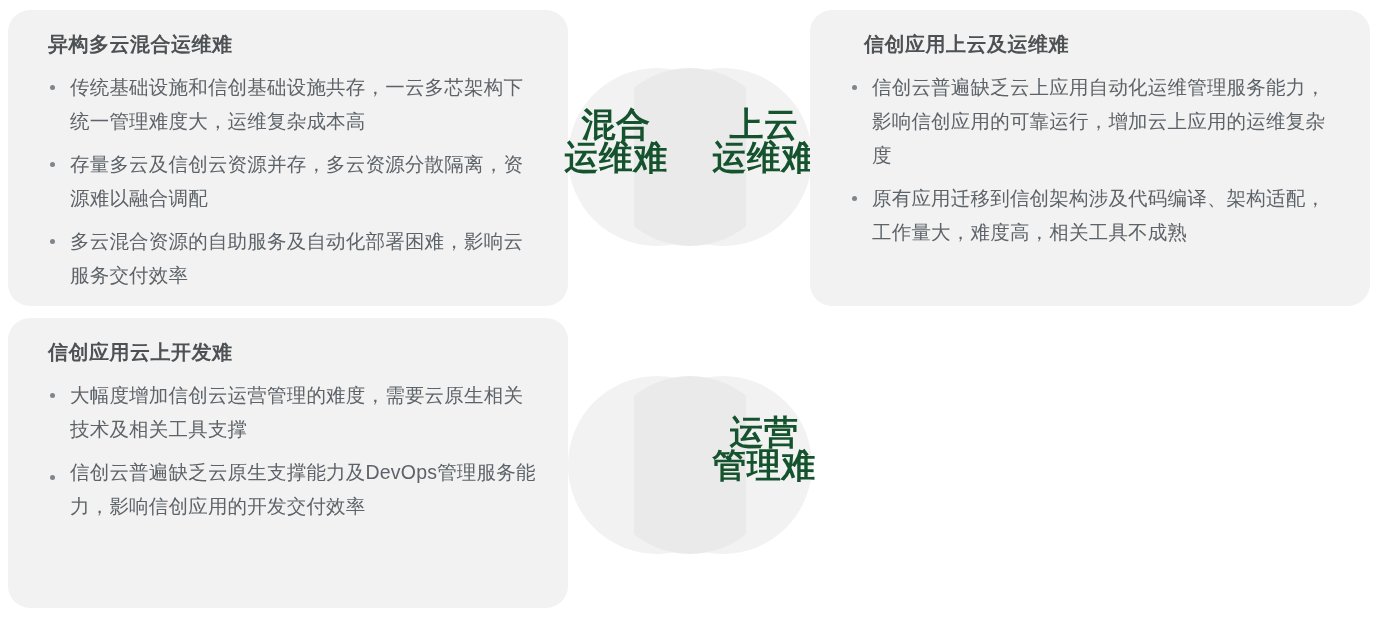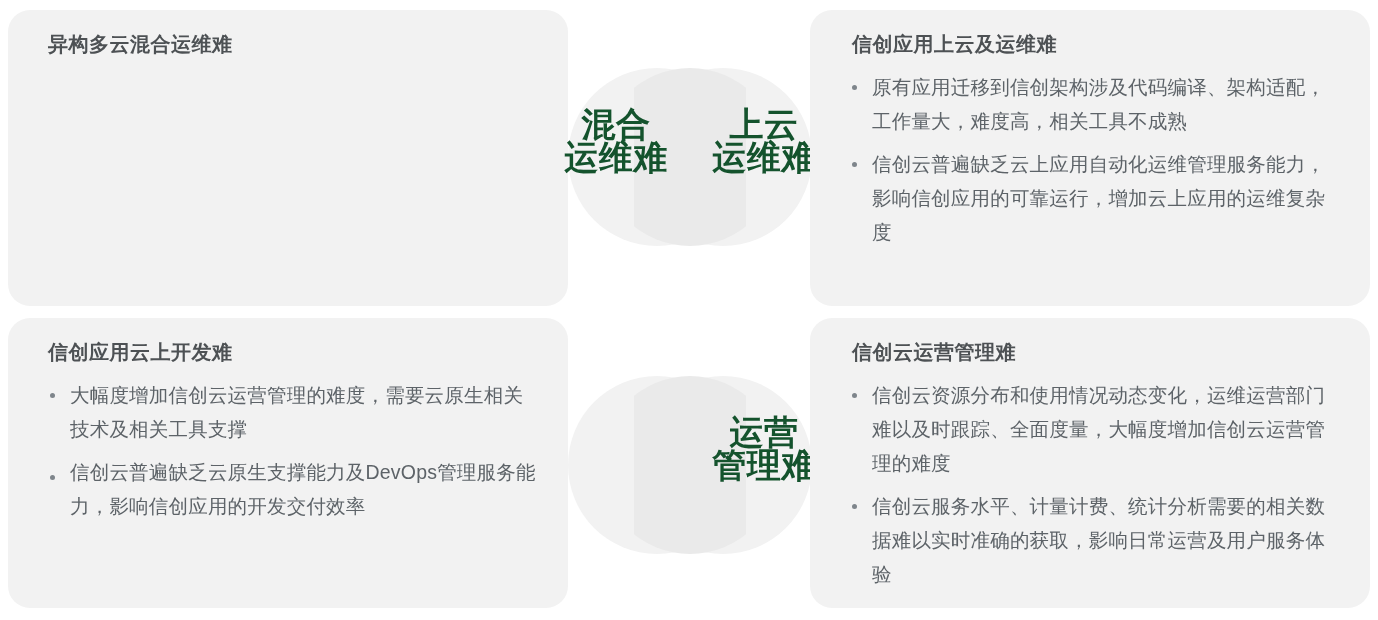--- a/index.html
+++ b/index.html
@@ -48,21 +48,21 @@
 
   .card-title {
     font-size: 20px;
     font-weight: bold;
     color: #4d5154;
     letter-spacing: 0.5px;
     line-height: 1.2;
     margin: 0 0 14px 2px;
     white-space: nowrap;
   }
-  .card-right .card-title { margin-left: 4px; }
+  .card-right .card-title { margin-left: 16px; }
 
   .bullets {
     list-style: none;
     margin: 0;
     padding: 0;
   }
   .bullet {
     position: relative;
     padding-left: 24px;
     font-size: 19.5px;
@@ -131,44 +131,58 @@
 </style>
 </head>
 <body>
 
 <div class="board">
 
   <div class="row row-top">
 
     <div class="card card-left">
       <div class="card-title">异构多云混合运维难</div>
+      <ul class="bullets">
+        <li class="bullet">
+          <span class="dot"></span>
+          <span>传统基础设施和信创基础设施共存，一云多芯架构下统一管理难度大，运维复杂成本高</span>
+        </li>
+        <li class="bullet">
+          <span class="dot"></span>
+          <span>存量多云及信创云资源并存，多云资源分散隔离，资源难以融合调配</span>
+        </li>
+        <li class="bullet">
+          <span class="dot"></span>
+          <span>多云混合资源的自助服务及自动化部署困难，影响云服务交付效率</span>
+        </li>
+      </ul>
     </div>
 
     <div class="venn">
       <div class="venn-circle left"></div>
       <div class="venn-circle right"></div>
       <svg class="venn-lens" viewBox="0 0 112 178">
         <path d="M56 0 A89 89 0 0 1 56 178 A89 89 0 0 1 56 0 Z" fill="#eaeaea"></path>
       </svg>
       <div class="venn-label left">混合
 运维难</div>
       <div class="venn-label right">上云
 运维难</div>
     </div>
 
     <div class="card card-right">
       <div class="card-title">信创应用上云及运维难</div>
       <ul class="bullets">
         <li class="bullet">
           <span class="dot"></span>
+          <span>信创云普遍缺乏云上应用自动化运维管理服务能力，影响信创应用的可靠运行，增加云上应用的运维复杂度</span>
+        </li>
+        <li class="bullet">
+          <span class="dot"></span>
           <span>原有应用迁移到信创架构涉及代码编译、架构适配，工作量大，难度高，相关工具不成熟</span>
-        </li>
-        <li class="bullet">
-          <span class="dot"></span>
-          <span>信创云普遍缺乏云上应用自动化运维管理服务能力，影响信创应用的可靠运行，增加云上应用的运维复杂度</span>
         </li>
       </ul>
     </div>
   </div>
 
   <div class="row row-bottom">
 
     <div class="card card-left">
       <div class="card-title">信创应用云上开发难</div>
       <ul class="bullets">
@@ -186,28 +200,15 @@
     <div class="venn">
       <div class="venn-circle left"></div>
       <div class="venn-circle right"></div>
       <svg class="venn-lens" viewBox="0 0 112 178">
         <path d="M56 0 A89 89 0 0 1 56 178 A89 89 0 0 1 56 0 Z" fill="#eaeaea"></path>
       </svg>
       <div class="venn-label right">运营
 管理难</div>
     </div>
 
-    <div class="card card-right">
-      <div class="card-title">信创云运营管理难</div>
-      <ul class="bullets">
-        <li class="bullet">
-          <span class="dot"></span>
-          <span>信创云资源分布和使用情况动态变化，运维运营部门难以及时跟踪、全面度量，大幅度增加信创云运营管理的难度</span>
-        </li>
-        <li class="bullet">
-          <span class="dot"></span>
-          <span>信创云服务水平、计量计费、统计分析需要的相关数据难以实时准确的获取，影响日常运营及用户服务体验</span>
-        </li>
-      </ul>
-    </div>
   </div>
 
 </div>
 
 </body></html>

